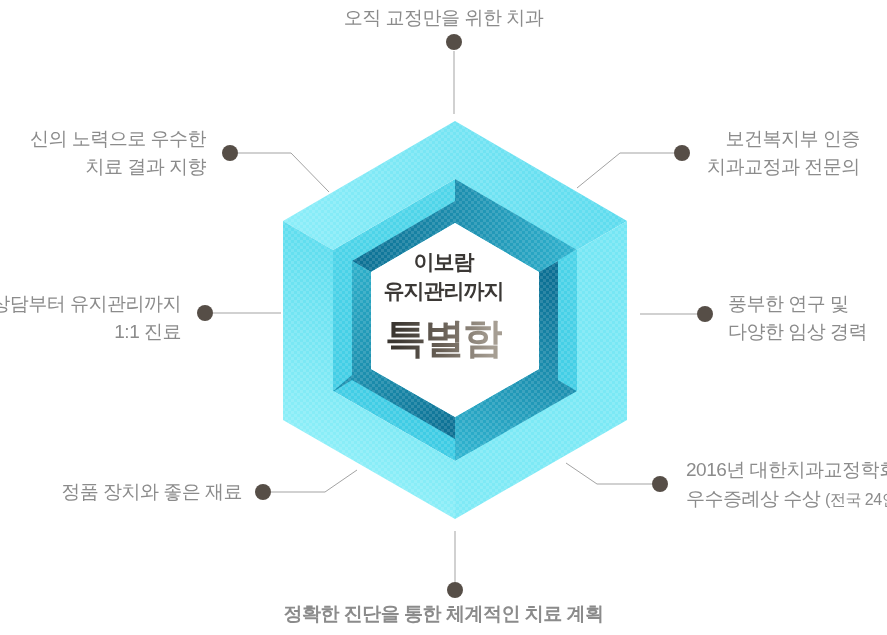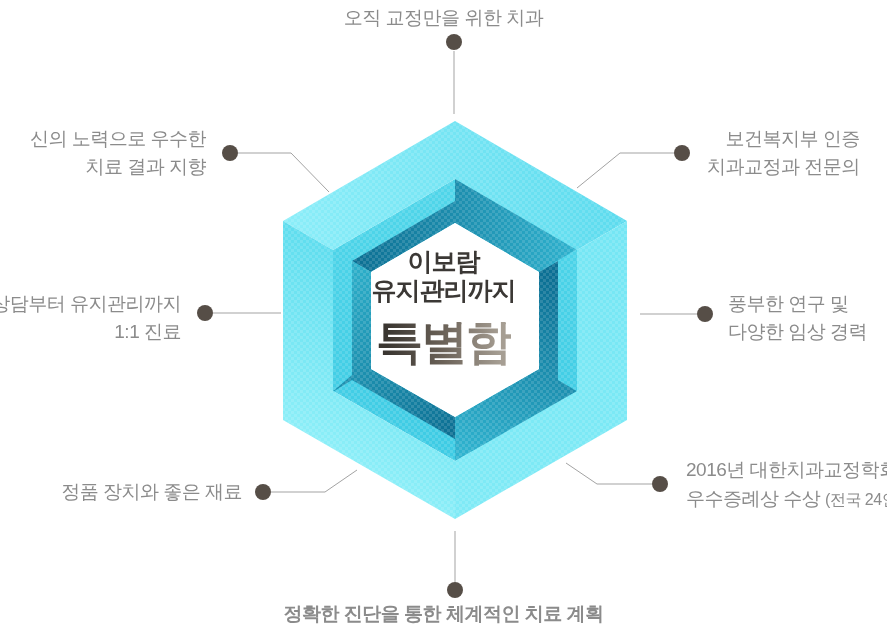--- a/index.html
+++ b/index.html
@@ -20,26 +20,26 @@
   #lbl-bottom-left{right:645px;top:478px;text-align:right;}
   #lbl-top-right{left:707px;top:125px;text-align:right;}
   #lbl-right{left:728px;top:290px;text-align:left;}
   #lbl-bottom-right{left:686px;top:455px;text-align:left;line-height:29px;}
   #lbl-bottom{left:50%;transform:translateX(-50%);top:600px;text-align:center;font-weight:bold;}
   #center-text{
     position:absolute;left:50%;top:247px;transform:translateX(-50%);
     text-align:center;width:320px;
   }
   .center-line{
-    font-size:25px;font-weight:700;color:#3B3835;line-height:29px;
+    font-size:21px;font-weight:700;color:#3B3835;line-height:29px;
     letter-spacing:-1px;
   }
   .headline{
     display:inline-block;
-    font-size:47px;font-weight:800;letter-spacing:-2px;margin-top:6px;
+    font-size:41px;font-weight:800;letter-spacing:-2px;margin-top:6px;
     color:#55504b;
     background:linear-gradient(90deg,#3A3631 8%,#6B6258 50%,#A69E93 92%);
     -webkit-background-clip:text;background-clip:text;
     -webkit-text-fill-color:transparent;
   }
 </style>
 </head>
 <body>
 
 <svg width="887" height="635" viewBox="0 0 887 635">

